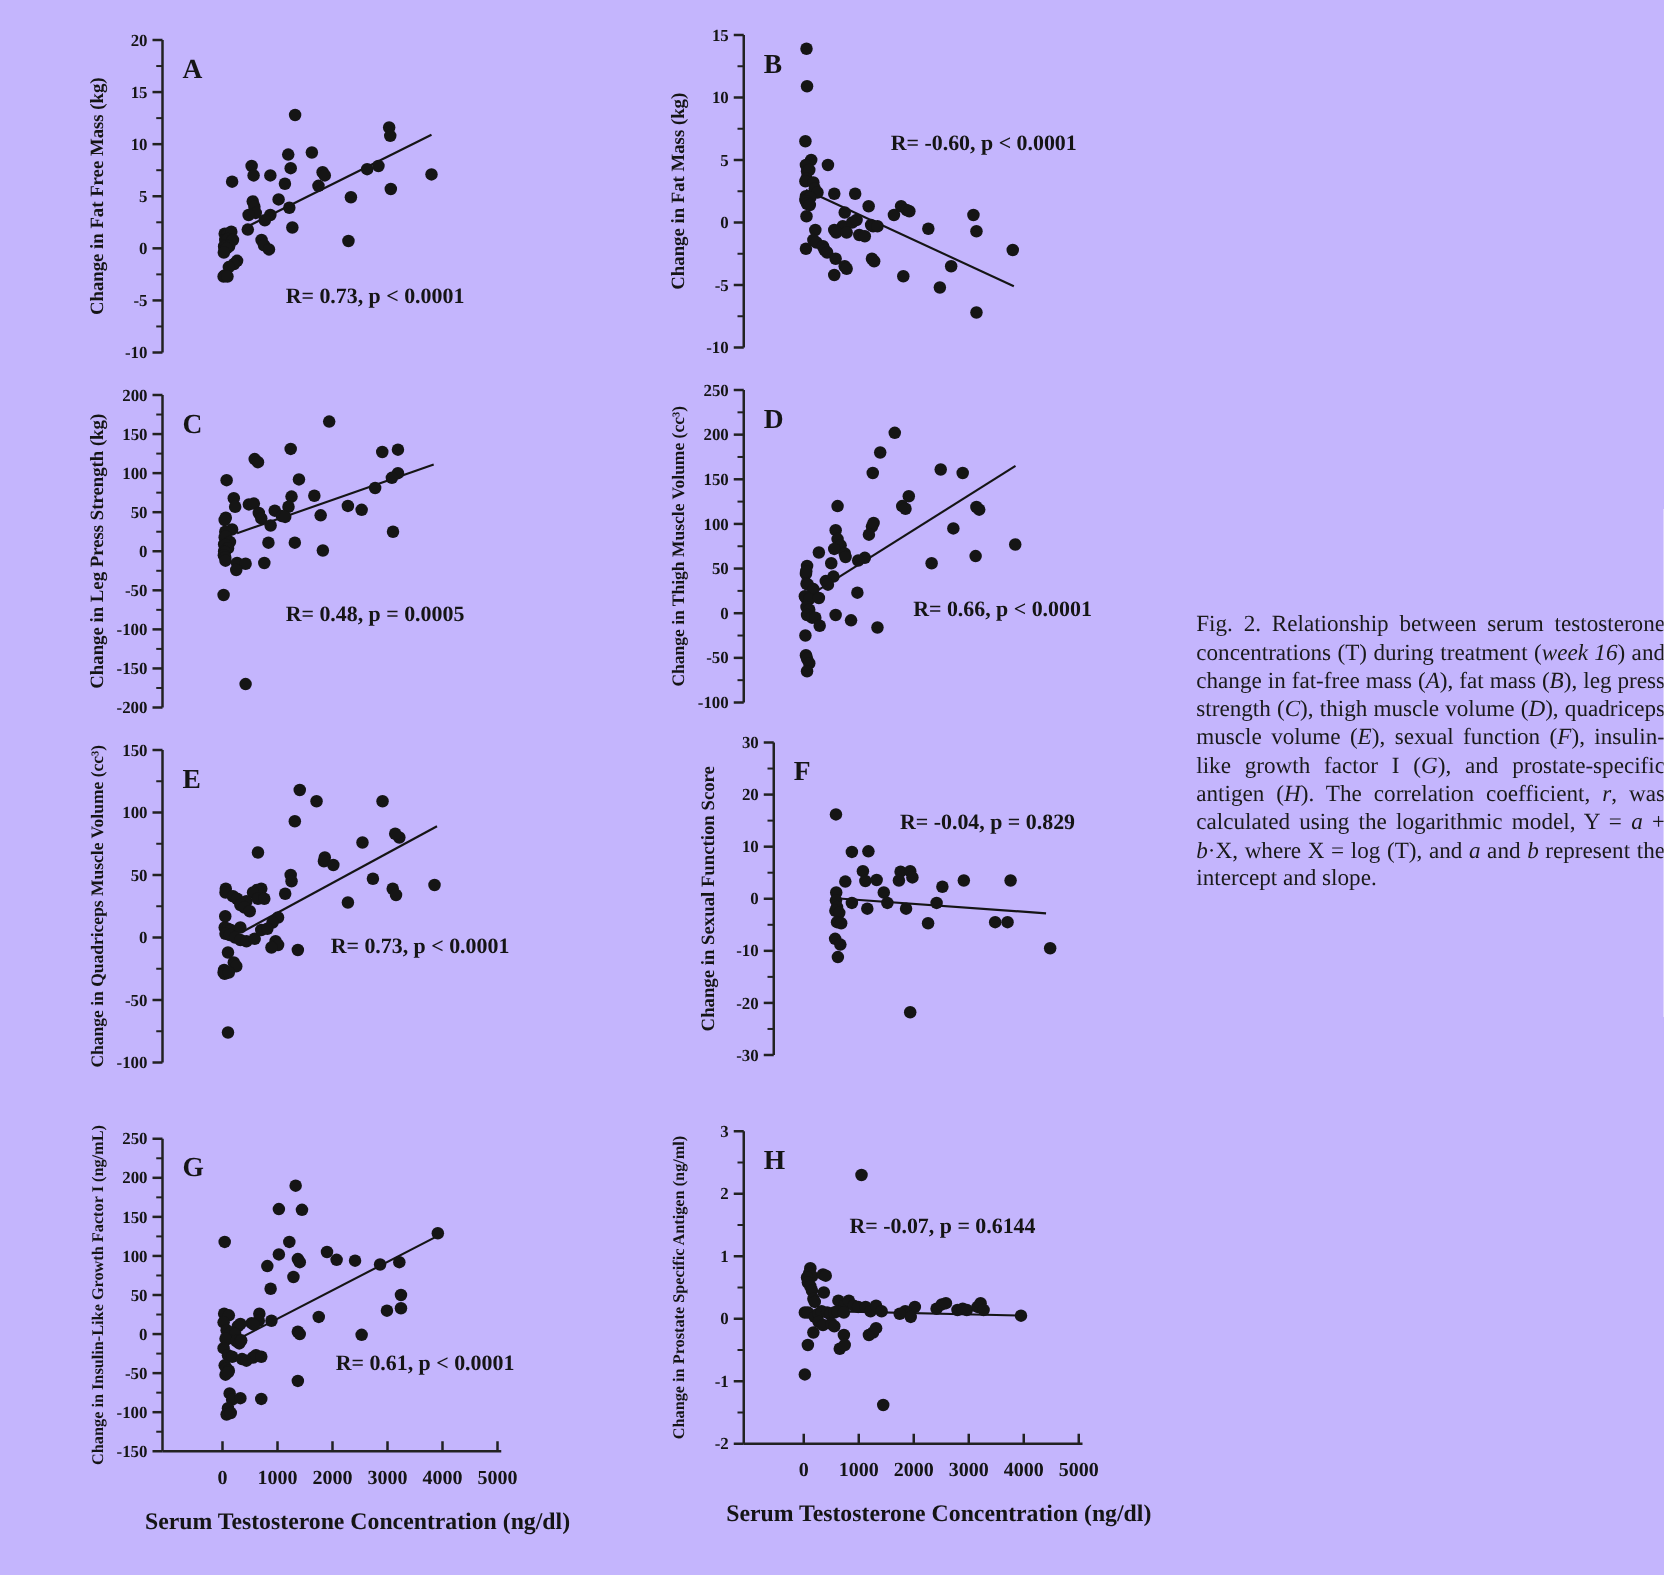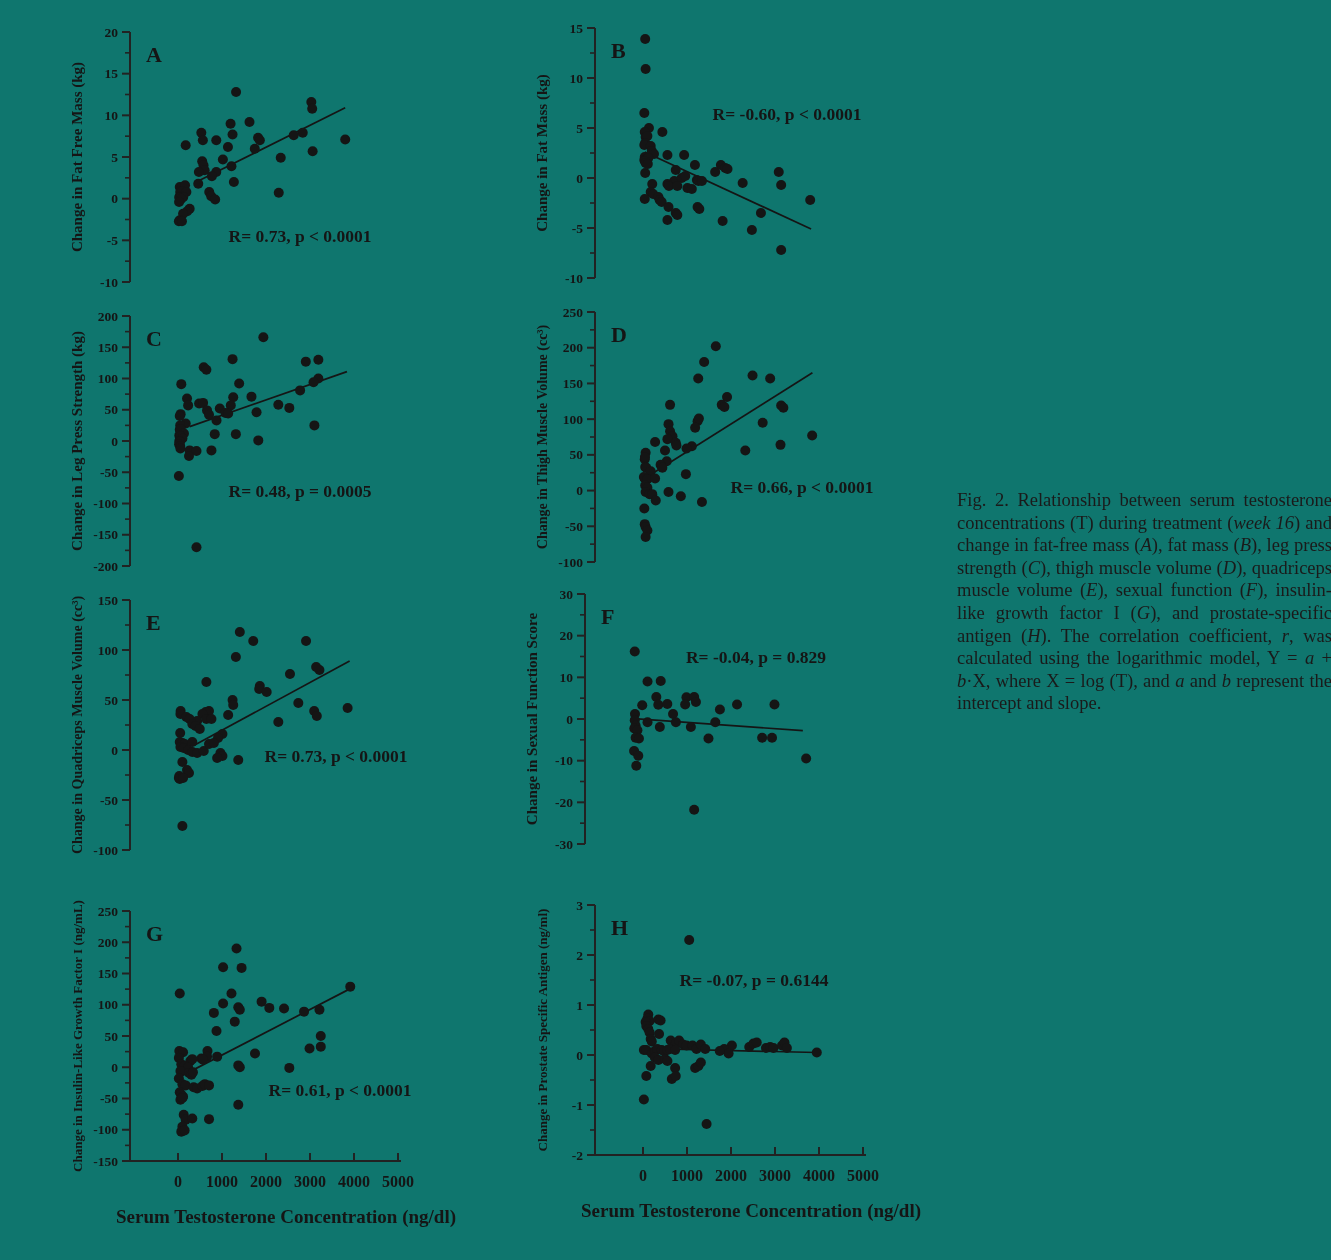--- a/index.html
+++ b/index.html
@@ -1,16 +1,16 @@
 <!DOCTYPE html>
 <html><head>
 <meta charset="utf-8">
 <style>
   html,body{margin:0;padding:0;background:#ffffff;}
-  #page{position:relative;width:1331px;height:1260px;background:#0f766e;overflow:hidden;
+  #page{position:relative;width:1331px;height:1260px;background:#c4b5fd;overflow:hidden;
         font-family:"Liberation Serif","DejaVu Serif",serif;}
   .panel{position:absolute;}
   .panel svg{overflow:visible;display:block;}
   #caption{position:absolute;left:957px;top:489px;width:375px;
            font-family:"Liberation Serif","DejaVu Serif",serif;
            font-size:18.5px;line-height:22.6px;color:#1a1a1a;text-align:justify;}
   #caption em{}
 </style>
 </head>
 <body>
@@ -437,21 +437,21 @@
         <circle cx="119.32" cy="204" r="5" fill="#151515"></circle>
         <circle cx="118.88" cy="206" r="5" fill="#151515"></circle>
         <circle cx="119.76" cy="207" r="5" fill="#151515"></circle>
         <circle cx="123.06" cy="206" r="5" fill="#151515"></circle>
         <circle cx="122.4" cy="254" r="5" fill="#151515"></circle>
         <text x="86" y="58" fill="#151515" font-family="&quot;Liberation Serif&quot;,&quot;DejaVu Serif&quot;,serif" font-weight="bold" font-size="22px">E</text>
         <text x="276" y="190" text-anchor="middle" fill="#151515" font-family="&quot;Liberation Serif&quot;,&quot;DejaVu Serif&quot;,serif" font-weight="bold" font-size="17.5px">R= 0.73, p &lt; 0.0001</text>
         <text x="22" y="153" text-anchor="middle" fill="#151515" font-family="&quot;Liberation Serif&quot;,&quot;DejaVu Serif&quot;,serif" font-weight="bold" font-size="14px" transform="rotate(-90 22 153)">Change in Quadriceps Muscle Volume (cc³)</text>
       </svg>
     </div>
-  <div class="panel" style="left: 515px; top: 566px; width: 470px; height: 335px; text-decoration: underline;">
+  <div class="panel" style="left: 549px; top: 566px; width: 470px; height: 335px; text-decoration: underline;">
       <svg width="470" height="335">
         <line x1="70" y1="28" x2="70" y2="278" stroke="#222222" stroke-width="2"></line>
         <line x1="62" y1="28" x2="70" y2="28" stroke="#222222" stroke-width="2"></line>
         <text x="58" y="32.5" text-anchor="end" fill="#151515" font-family="&quot;Liberation Serif&quot;,&quot;DejaVu Serif&quot;,serif" font-weight="bold" font-size="13.5px">30</text>
         <line x1="65" y1="48.83333333333333" x2="70" y2="48.83333333333333" stroke="#222222" stroke-width="1.6"></line>
         <line x1="62" y1="69.66666666666666" x2="70" y2="69.66666666666666" stroke="#222222" stroke-width="2"></line>
         <text x="58" y="74.16666666666666" text-anchor="end" fill="#151515" font-family="&quot;Liberation Serif&quot;,&quot;DejaVu Serif&quot;,serif" font-weight="bold" font-size="13.5px">20</text>
         <line x1="65" y1="90.5" x2="70" y2="90.5" stroke="#222222" stroke-width="1.6"></line>
         <line x1="62" y1="111.33333333333333" x2="70" y2="111.33333333333333" stroke="#222222" stroke-width="2"></line>
         <text x="58" y="115.83333333333333" text-anchor="end" fill="#151515" font-family="&quot;Liberation Serif&quot;,&quot;DejaVu Serif&quot;,serif" font-weight="bold" font-size="13.5px">10</text>

